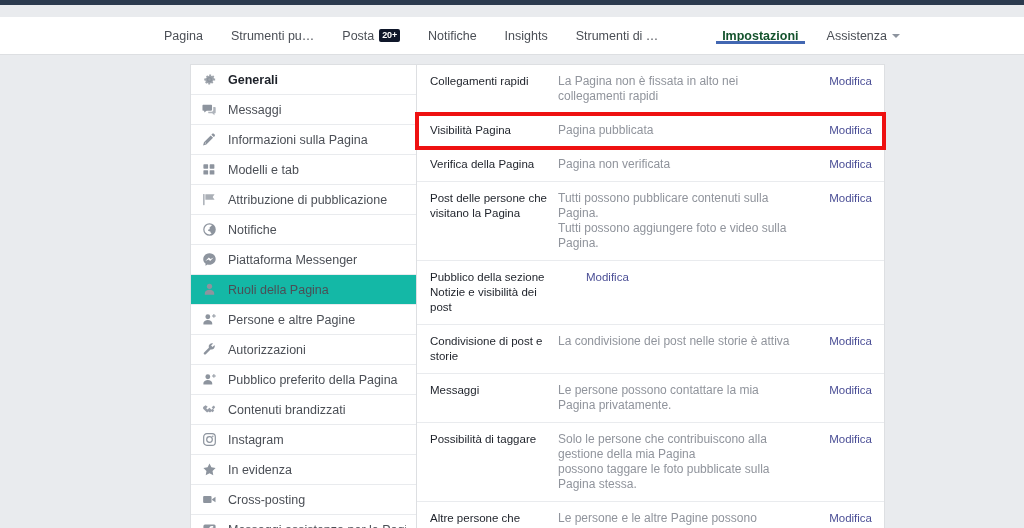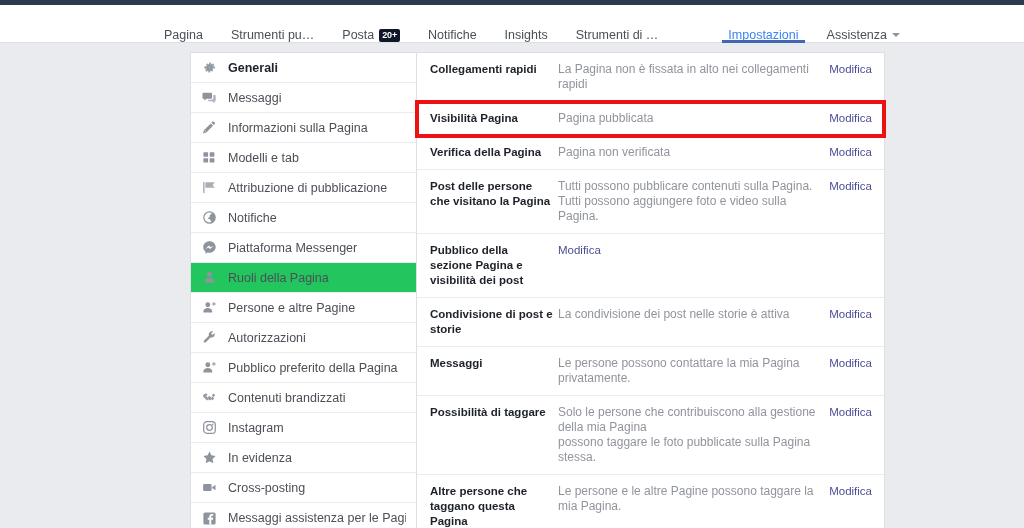--- a/index.html
+++ b/index.html
@@ -16,37 +16,38 @@
     height: 5px;
     background: #2b3a4e;
     width: 100%;
   }
   #nav-bar {
     height: 38px;
     background: #ffffff;
     border-bottom: 1px solid #dddfe2;
     position: relative;
     display: flex;
-    align-items: flex-end;
+    align-items: center;
     padding-left: 150px;
+    margin-top: 12px;
   }
   .nav-tab {
     display: flex;
     align-items: center;
     height: 100%;
     padding: 0 14px;
     font-size: 12.5px;
     color: #4b4f56;
     white-space: nowrap;
     position: relative;
     cursor: pointer;
   }
   .nav-tab.active {
-    color: #3b82f6;
-    font-weight: normal;
+    color: #14532d;
+    font-weight: bold;
   }
   .nav-tab.active::after {
     content: "";
     position: absolute;
     left: 8px; right: 8px; bottom: -1px;
     height: 3px;
     background: #4267b2;
   }
   .nav-spacer { flex: 1 1 auto; }
   .badge {
@@ -96,21 +97,21 @@
   .side-item {
     display: flex;
     align-items: center;
     height: 30px;
     padding: 0 10px 0 11px;
     border-bottom: 1px solid #e9ebee;
     cursor: pointer;
   }
   .side-item:last-child { border-bottom: none; }
   .side-item.selected { font-weight: bold; color: #1d2129; }
-  .side-item.hovered { background: #22c55e; }
+  .side-item.hovered { background: #14b8a6; }
   .side-label {
     font-size: 12.5px;
     color: #4b4f56;
     white-space: nowrap;
     overflow: hidden;
   }
   .side-item.selected .side-label { color: #1d2129; font-weight: bold; }
   .side-icon {
     width: 15px; height: 15px;
     margin-right: 11px;
@@ -132,40 +133,41 @@
     display: flex;
     align-items: flex-start;
     padding: 9px 12px 9px 13px;
     border-bottom: 1px solid #e9ebee;
     min-height: 30px;
   }
   .row:last-child { border-bottom: none; }
   .row-title {
     flex: 0 0 128px;
     font-size: 11.5px;
-    font-weight: bold;
+    font-weight: normal;
     color: #1d2129;
     line-height: 15px;
     padding-right: 5px;
   }
   .row-desc {
     flex: 1 1 auto;
     font-size: 12px;
     color: #90949c;
     line-height: 15px;
     padding-right: 8px;
   }
   .row-desc .line { display: block; }
   .row-action {
     flex: 0 0 auto;
     font-size: 11.5px;
     color: #4b4f96;
     line-height: 15px;
     cursor: pointer;
     white-space: nowrap;
+    margin-left: 28px;
   }
 
   
   #highlight-box {
     position: absolute;
     pointer-events: none;
     border: 4px solid #ee1111;
     left: 414px;
     top: 75px;
     width: 472px;
@@ -387,21 +389,21 @@
         </div>
         <div class="row">
           <div class="row-title">Post delle persone che visitano la Pagina</div>
           <div class="row-desc">
             <span class="line">Tutti possono pubblicare contenuti sulla Pagina.</span>
             <span class="line">Tutti possono aggiungere foto e video sulla Pagina.</span>
           </div>
           <div class="row-action">Modifica</div>
         </div>
         <div class="row">
-          <div class="row-title">Pubblico della sezione Pagina e visibilità dei post</div>
+          <div class="row-title">Pubblico della sezione Notizie e visibilità dei post</div>
           <div class="row-action">Modifica</div>
         </div>
         <div class="row">
           <div class="row-title">Condivisione di post e storie</div>
           <div class="row-desc">
             <span class="line">La condivisione dei post nelle storie è attiva</span>
           </div>
           <div class="row-action">Modifica</div>
         </div>
         <div class="row">

